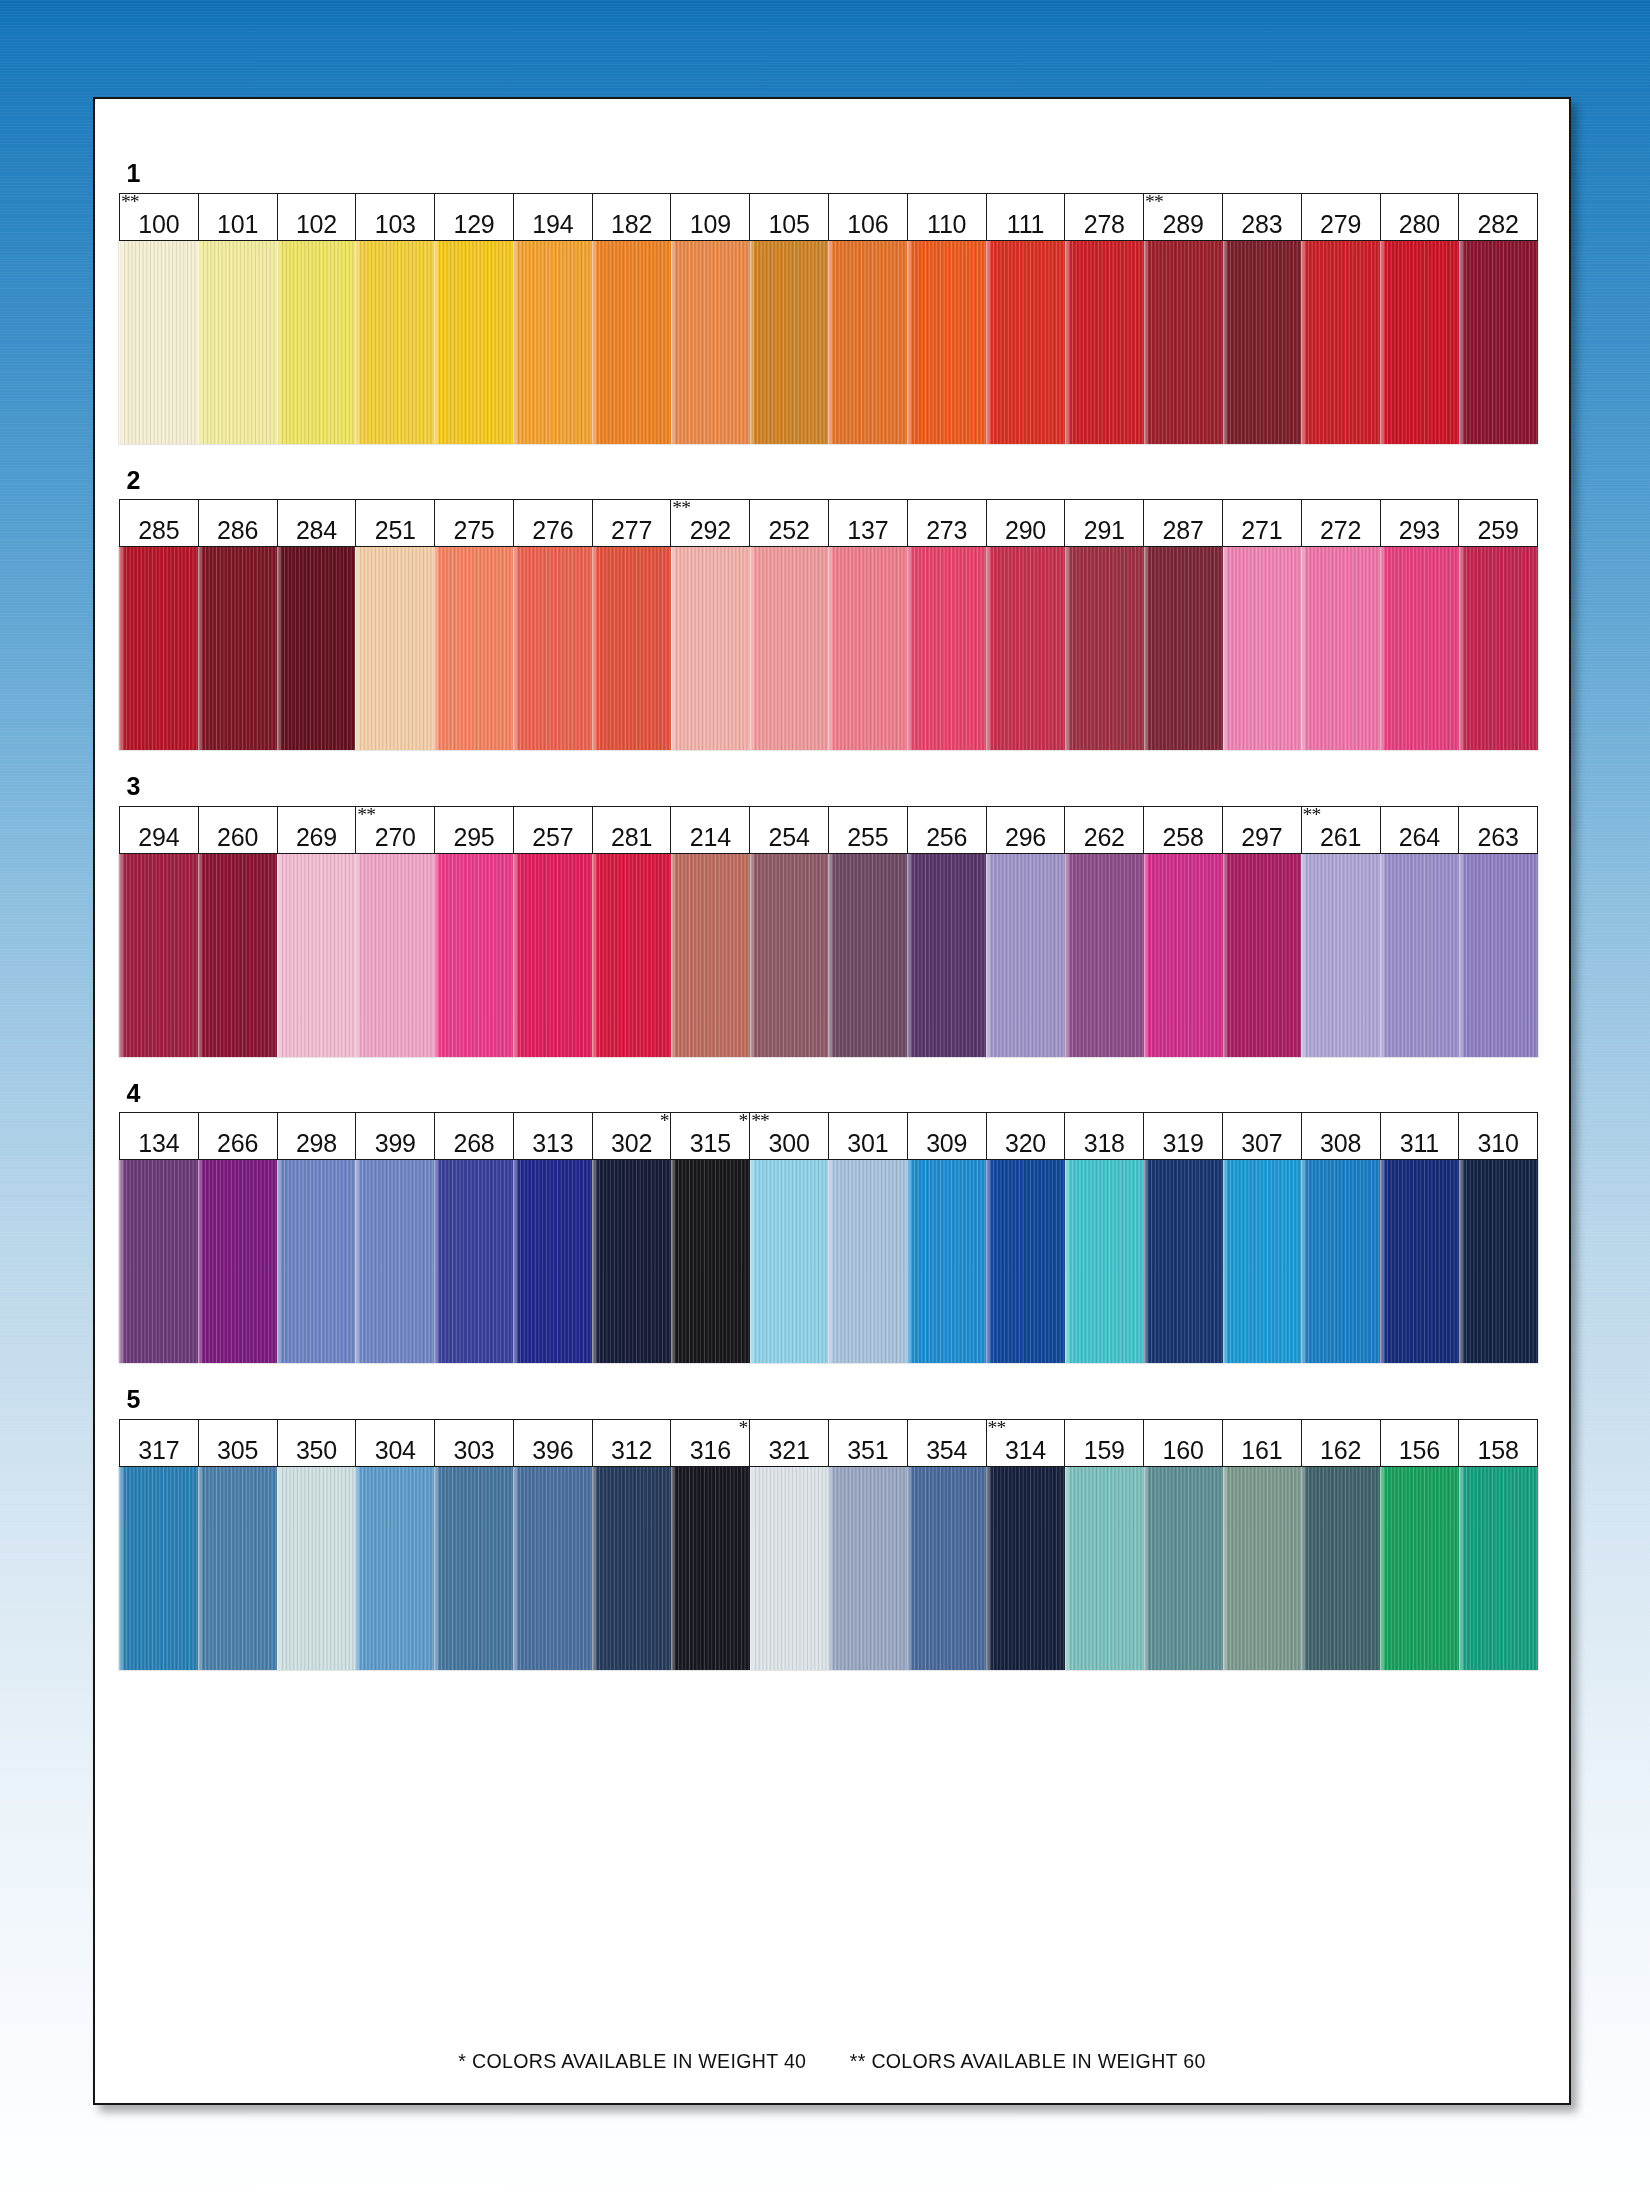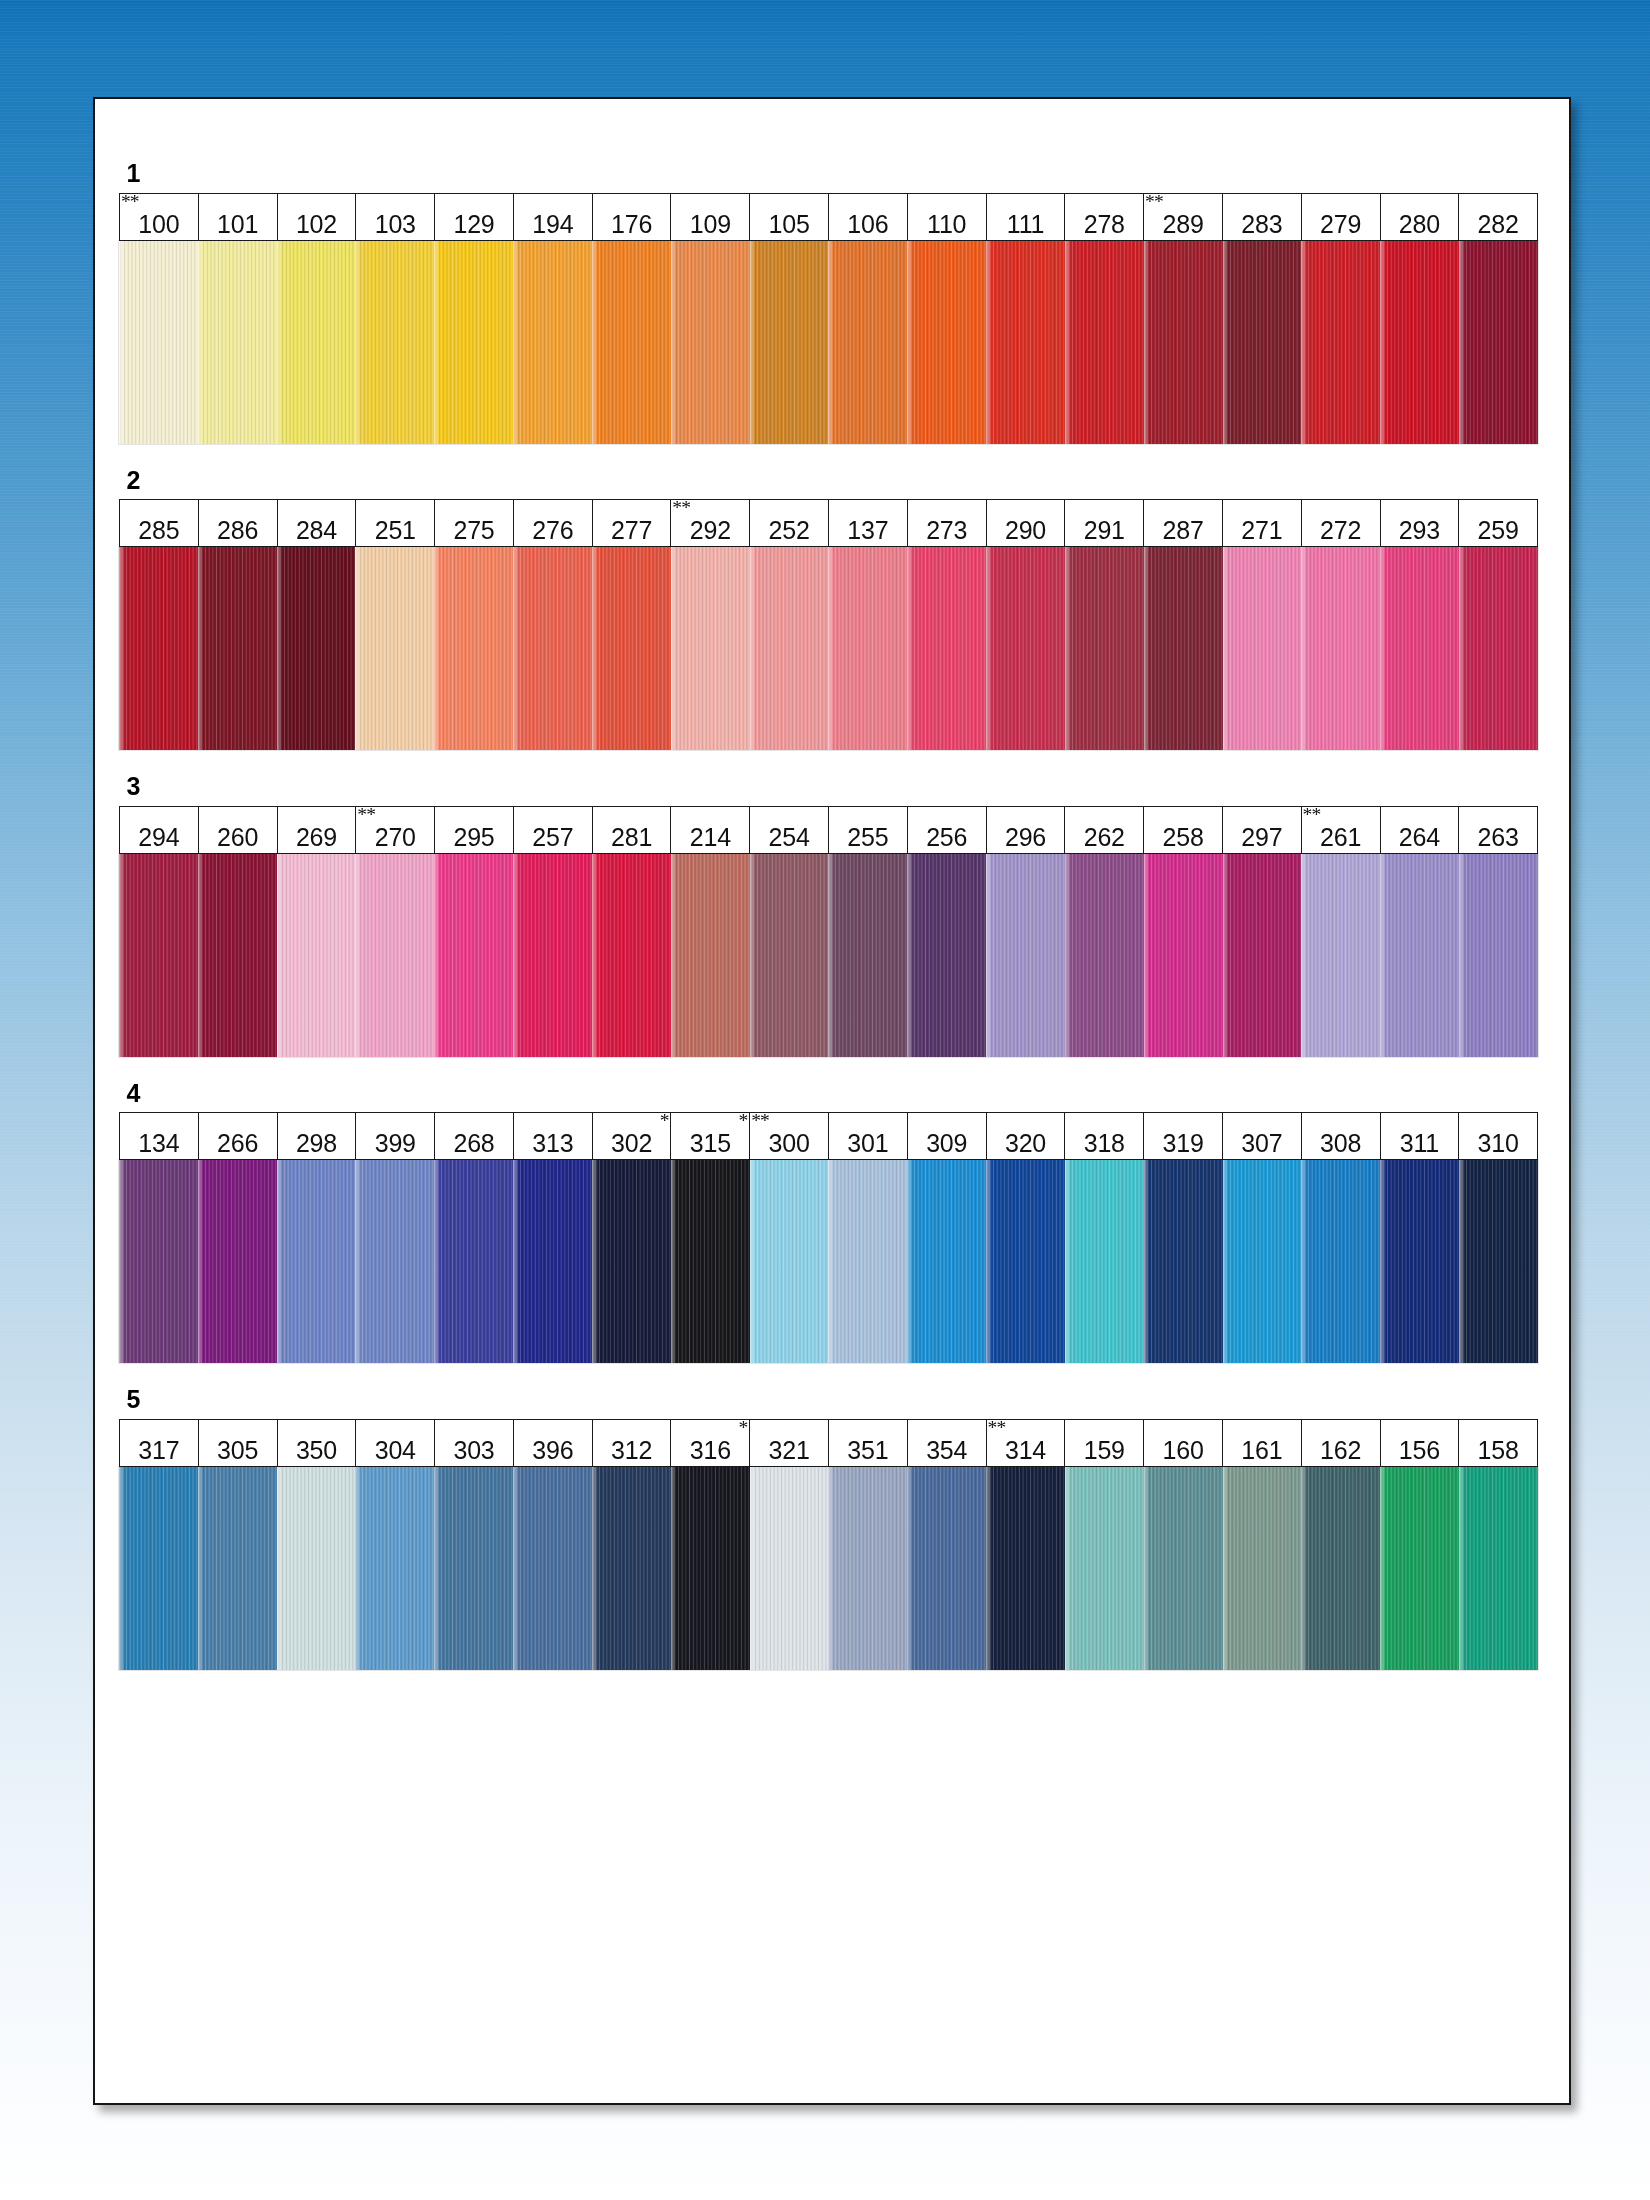--- a/index.html
+++ b/index.html
@@ -195,21 +195,21 @@
           <div class="label-cell">
             <span class="label-num">103</span>
           </div>
           <div class="label-cell">
             <span class="label-num">129</span>
           </div>
           <div class="label-cell">
             <span class="label-num">194</span>
           </div>
           <div class="label-cell">
-            <span class="label-num">176</span>
+            <span class="label-num">182</span>
           </div>
           <div class="label-cell">
             <span class="label-num">109</span>
           </div>
           <div class="label-cell">
             <span class="label-num">105</span>
           </div>
           <div class="label-cell">
             <span class="label-num">106</span>
           </div>
@@ -579,15 +579,20 @@
           <div class="swatch" style="background: rgb(124, 192, 188);"></div>
           <div class="swatch" style="background: rgb(94, 143, 149);"></div>
           <div class="swatch" style="background: rgb(125, 154, 143);"></div>
           <div class="swatch" style="background: rgb(64, 99, 106);"></div>
           <div class="swatch" style="background: rgb(25, 160, 94);"></div>
           <div class="swatch" style="background: rgb(20, 160, 127);"></div>
         </div>
       </div>
     </div>
 
+  <div class="footer">
+    <span>* COLORS AVAILABLE IN WEIGHT 40</span>
+    <span class="gap"></span>
+    <span>** COLORS AVAILABLE IN WEIGHT 60</span>
+  </div>
 
 </div>
 
 
 </body></html>

